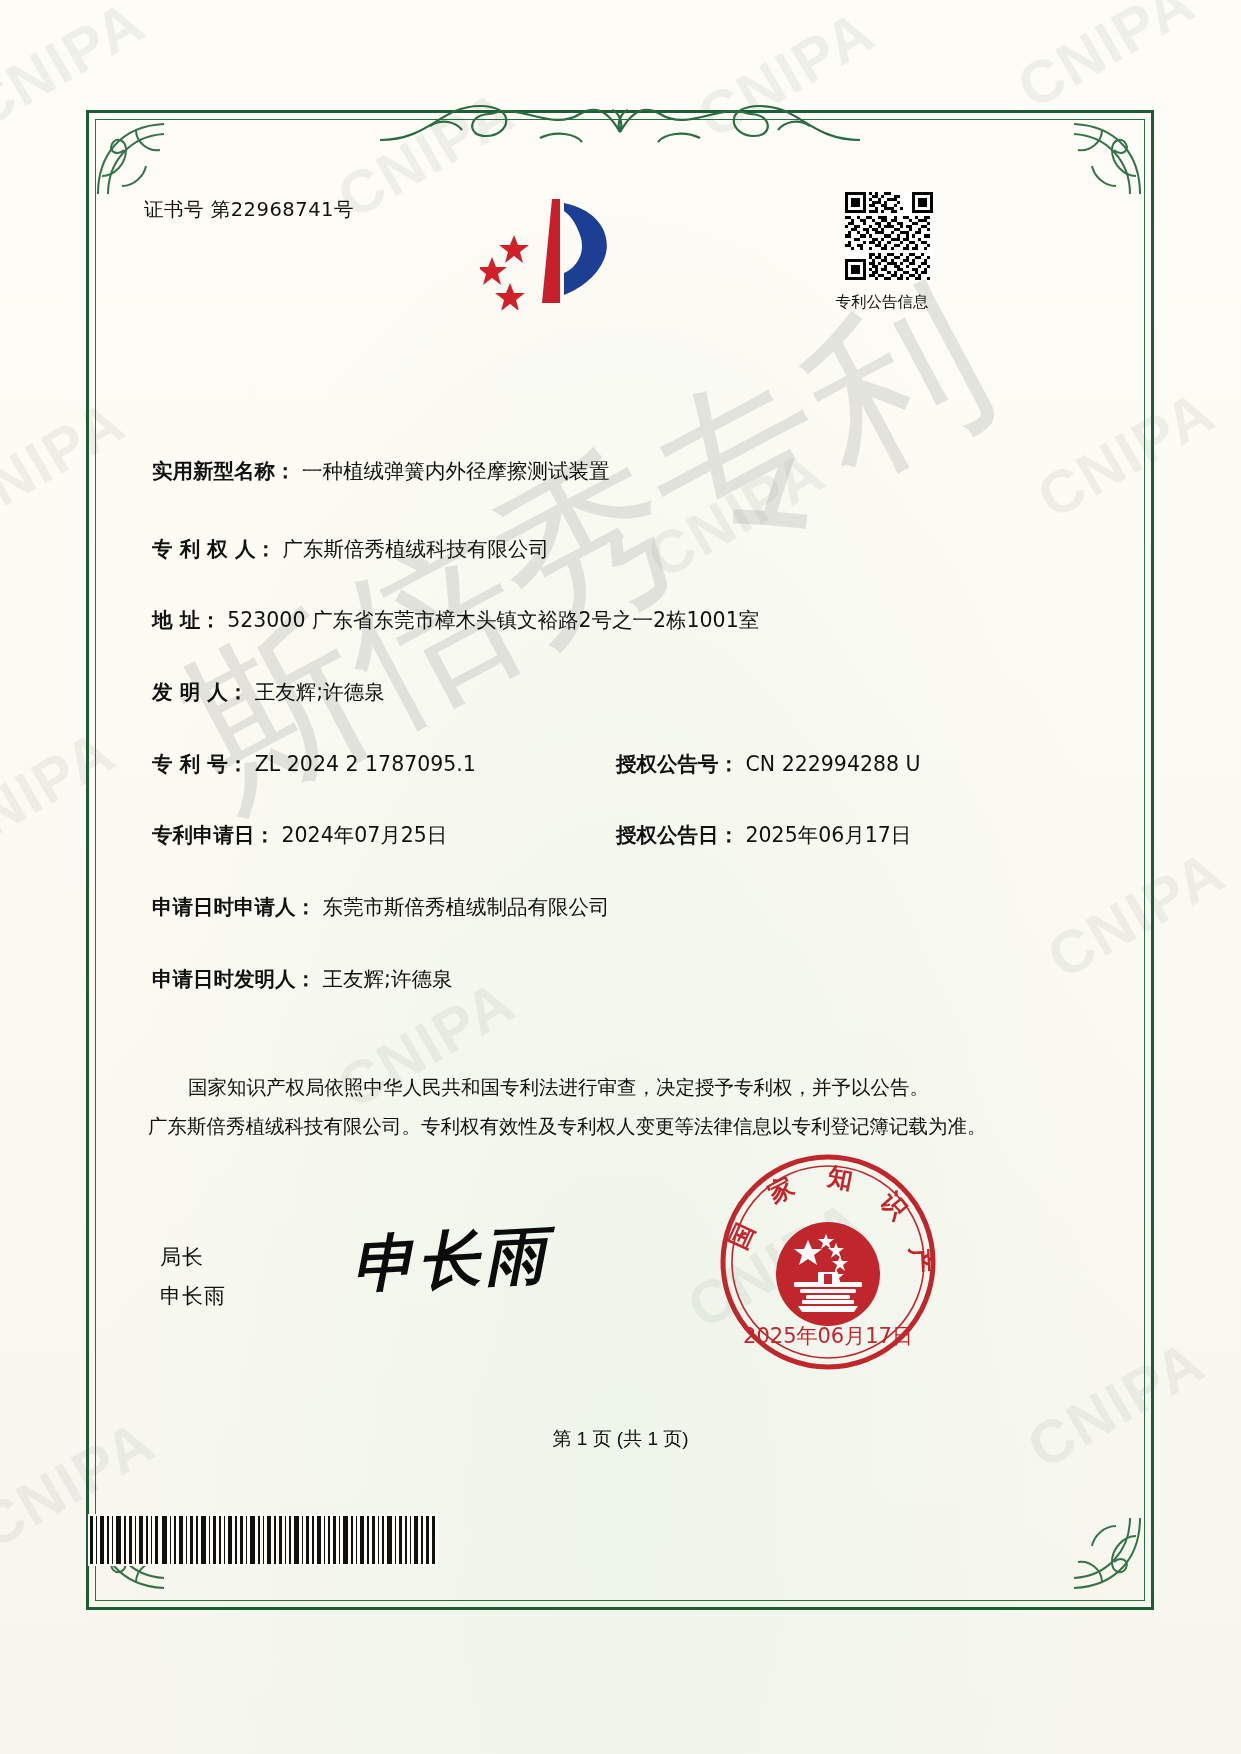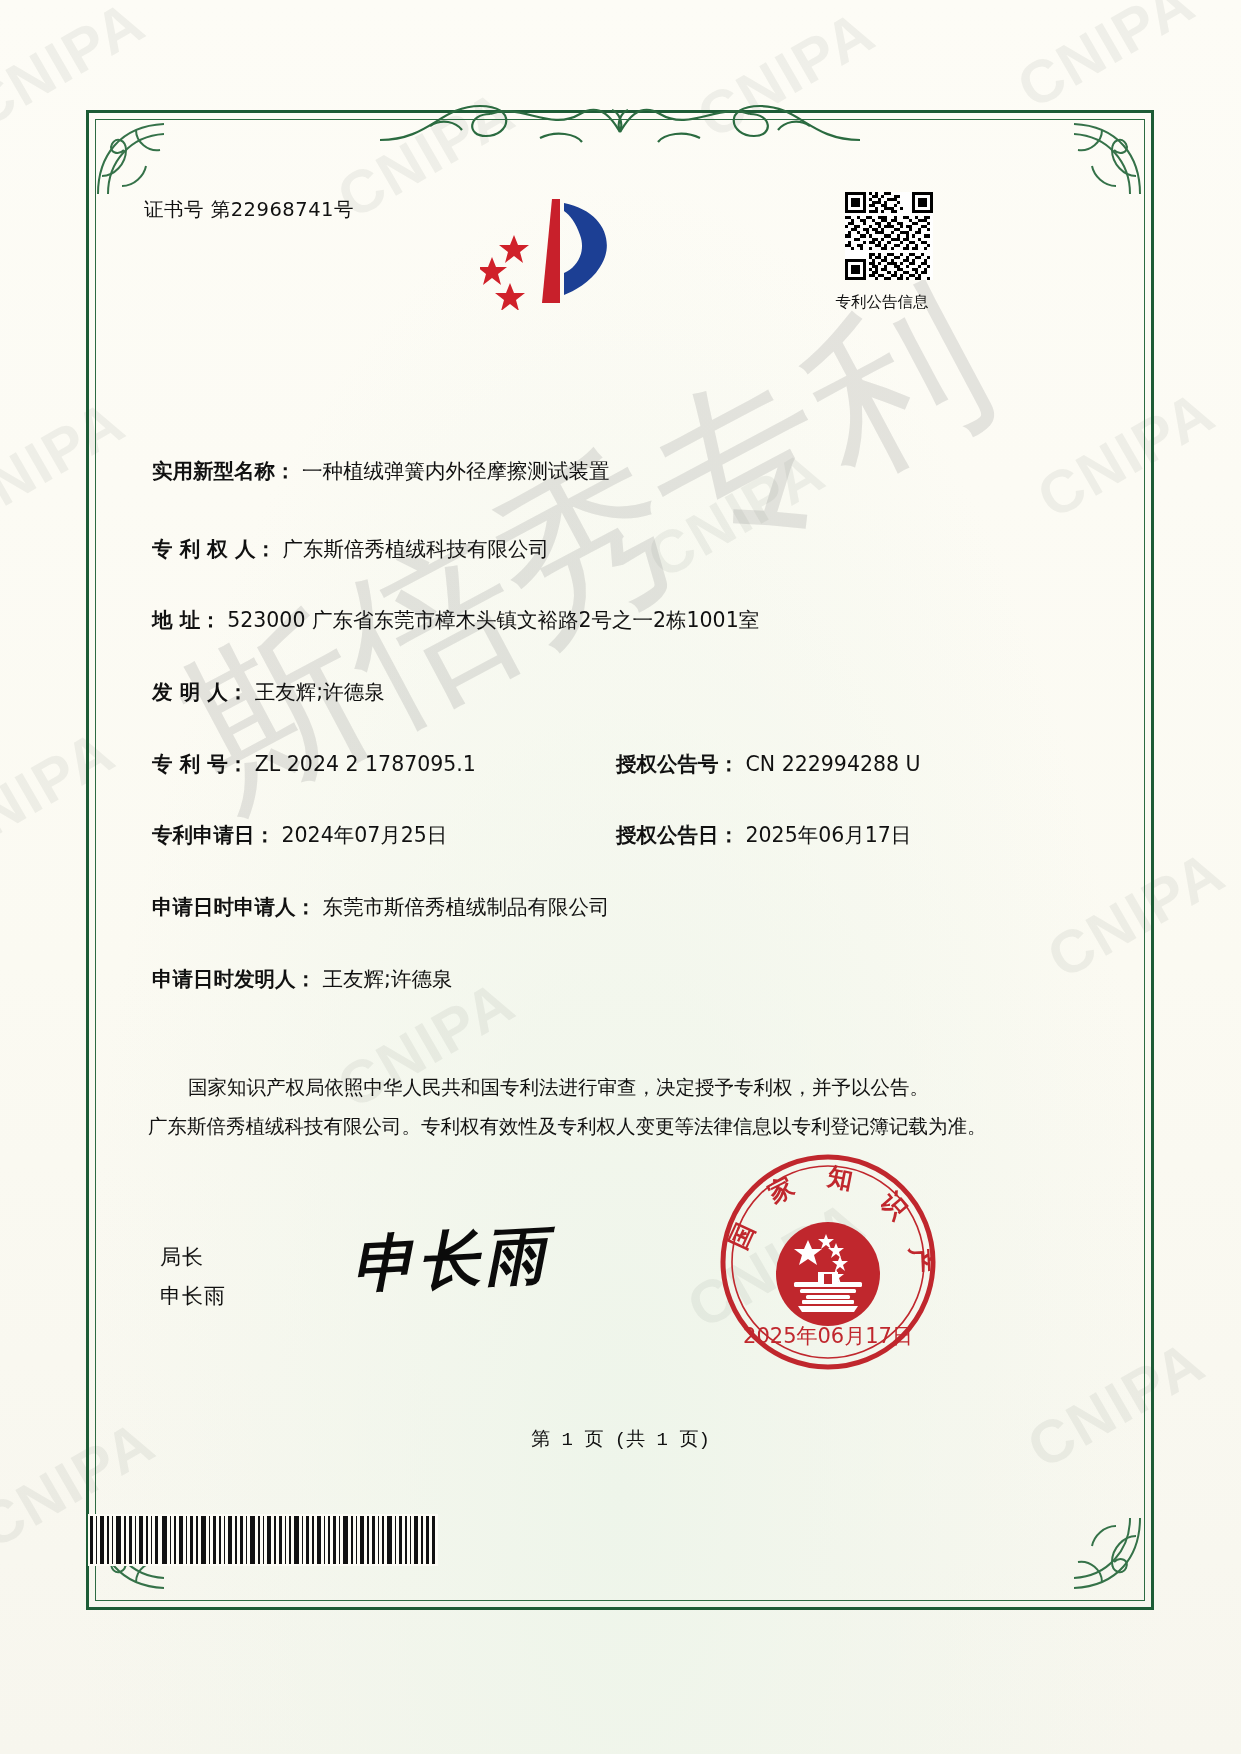--- a/index.html
+++ b/index.html
@@ -238,21 +238,21 @@
     color: #c0272d;
     font-weight: 500;
   }
 
   
   .page-no {
     position: absolute;
     left: 0; right: 0;
     top: 1426px;
     text-align: center;
-    font-family: Liberation Mono, monospace;
+    font-family: Liberation Sans, sans-serif;
     font-size: 19px;
     color: #111;
   }
 
   .barcode {
     position: absolute;
     left: 88px;
     top: 1514px;
     width: 350px;
     height: 52px;

